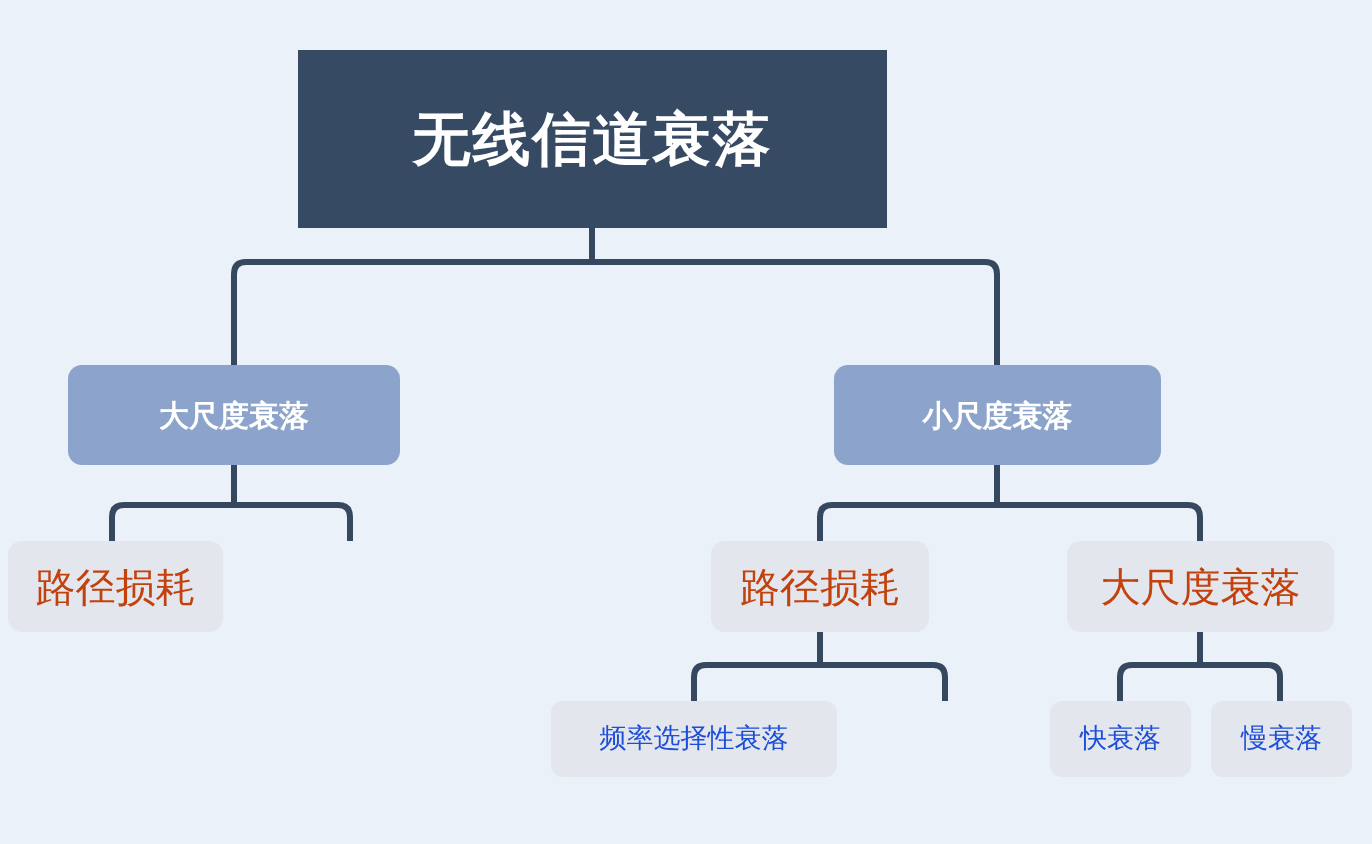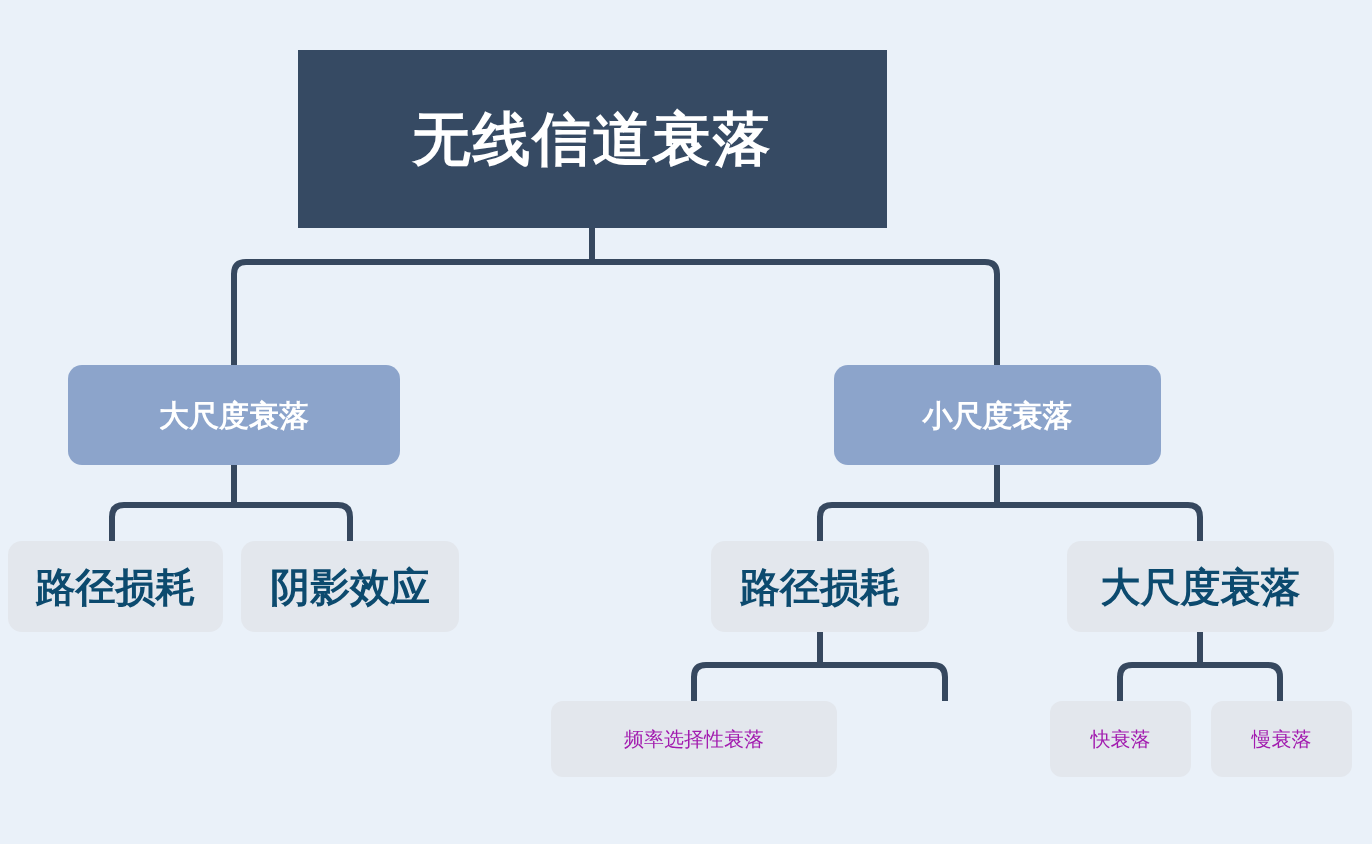--- a/index.html
+++ b/index.html
@@ -50,31 +50,31 @@
   .node.level-2 {
     background: #8ca4cb;
     color: #ffffff;
     font-weight: bold;
     font-size: 30px;
     border-radius: 14px;
   }
   
   .node.level-3 {
     background: #e3e7ed;
-    color: #0c4a6e;
-    font-weight: bold;
+    color: #c2410c;
+    font-weight: normal;
     font-size: 40px;
     border-radius: 14px;
   }
   
   .node.level-4 {
     background: #e3e7ed;
-    color: #a21caf;
+    color: #1d4ed8;
     font-weight: normal;
-    font-size: 20px;
+    font-size: 27px;
     border-radius: 12px;
   }
 </style>
 </head>
 <body>
 
 <div id="diagram">
 
   <svg id="connectors" viewBox="0 0 1372 844" width="1372" height="844" xmlns="http://www.w3.org/2000/svg">
     <g fill="none" stroke="#36485f" stroke-width="6" stroke-linecap="butt" stroke-linejoin="round">
@@ -104,21 +104,20 @@
   </svg>
 
   <div class="node level-root" style="left:298px; top:50px; width:589px; height:178px;">无线信道衰落</div>
 
   <div class="node level-2" style="left:68px; top:365px; width:332px; height:100px;">大尺度衰落</div>
 
   <div class="node level-2" style="left:834px; top:365px; width:327px; height:100px;">小尺度衰落</div>
 
   <div class="node level-3" style="left:8px; top:541px; width:215px; height:91px;">路径损耗</div>
 
-  <div class="node level-3" style="left:241px; top:541px; width:218px; height:91px;">阴影效应</div>
 
   <div class="node level-3" style="left:711px; top:541px; width:218px; height:91px;">路径损耗</div>
 
   <div class="node level-3" style="left:1067px; top:541px; width:267px; height:91px;">大尺度衰落</div>
 
   <div class="node level-4" style="left:551px; top:701px; width:286px; height:76px;">频率选择性衰落</div>
 
 
   <div class="node level-4" style="left:1050px; top:701px; width:141px; height:76px;">快衰落</div>
 

